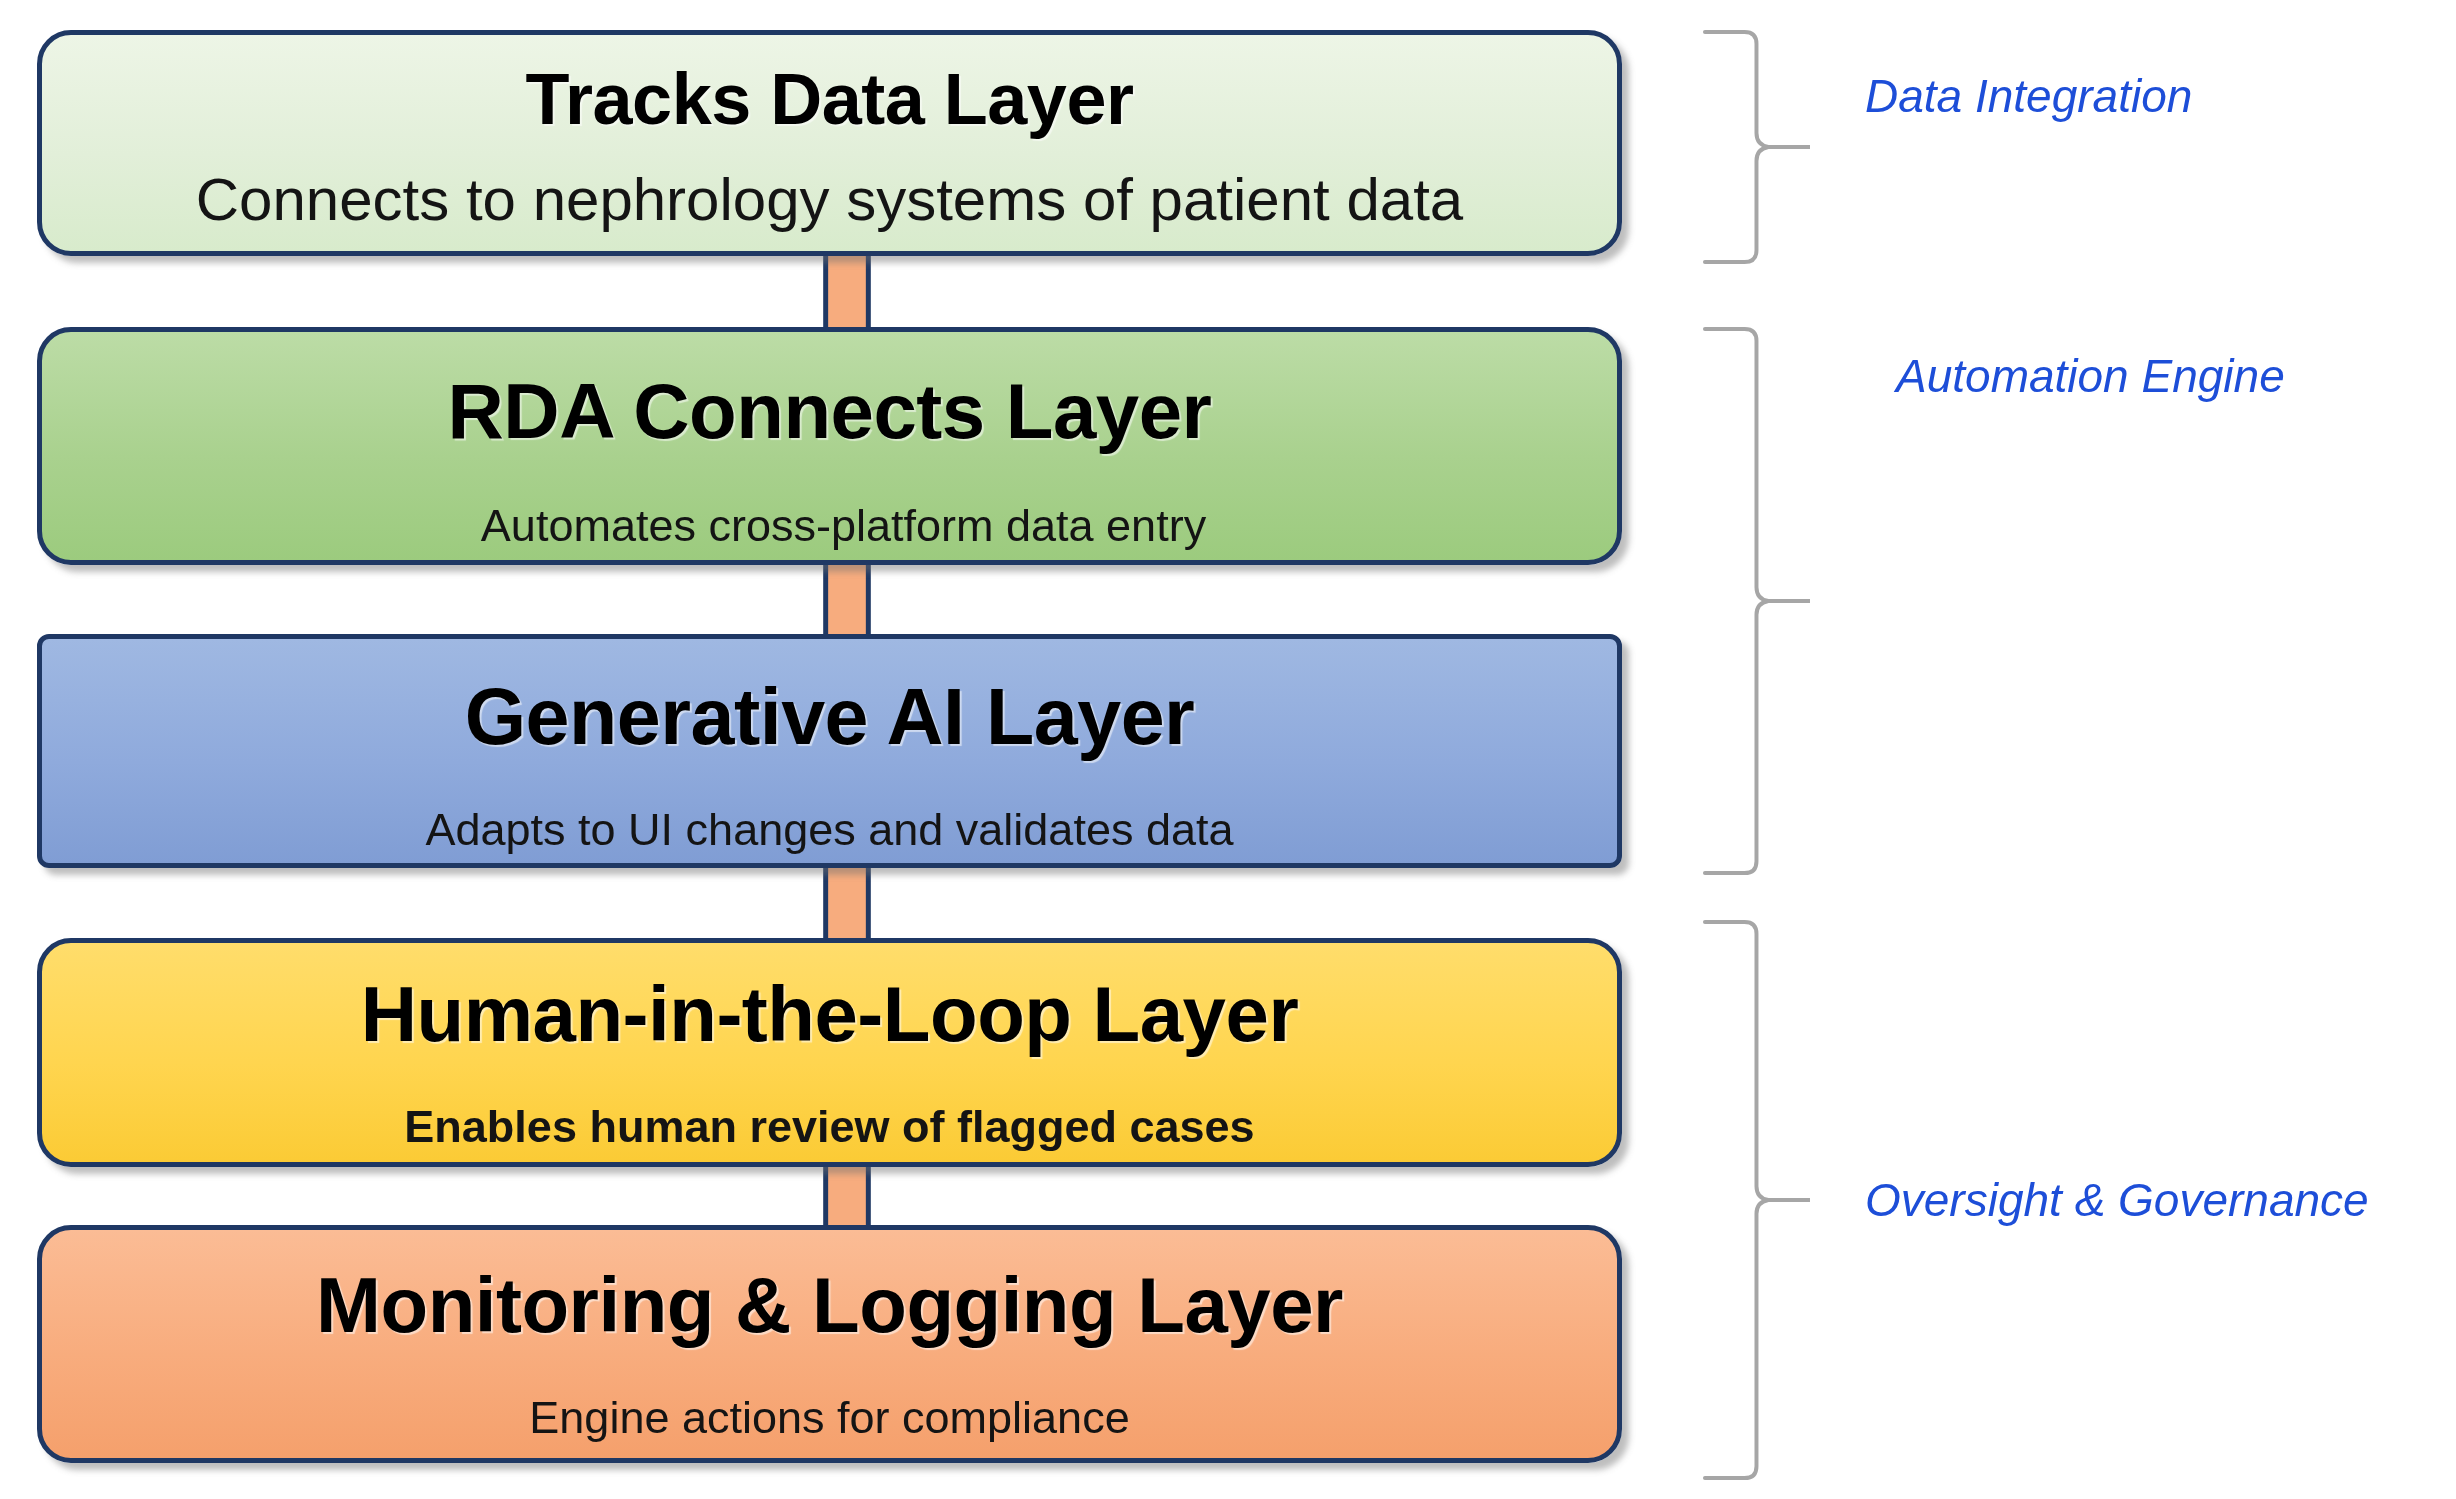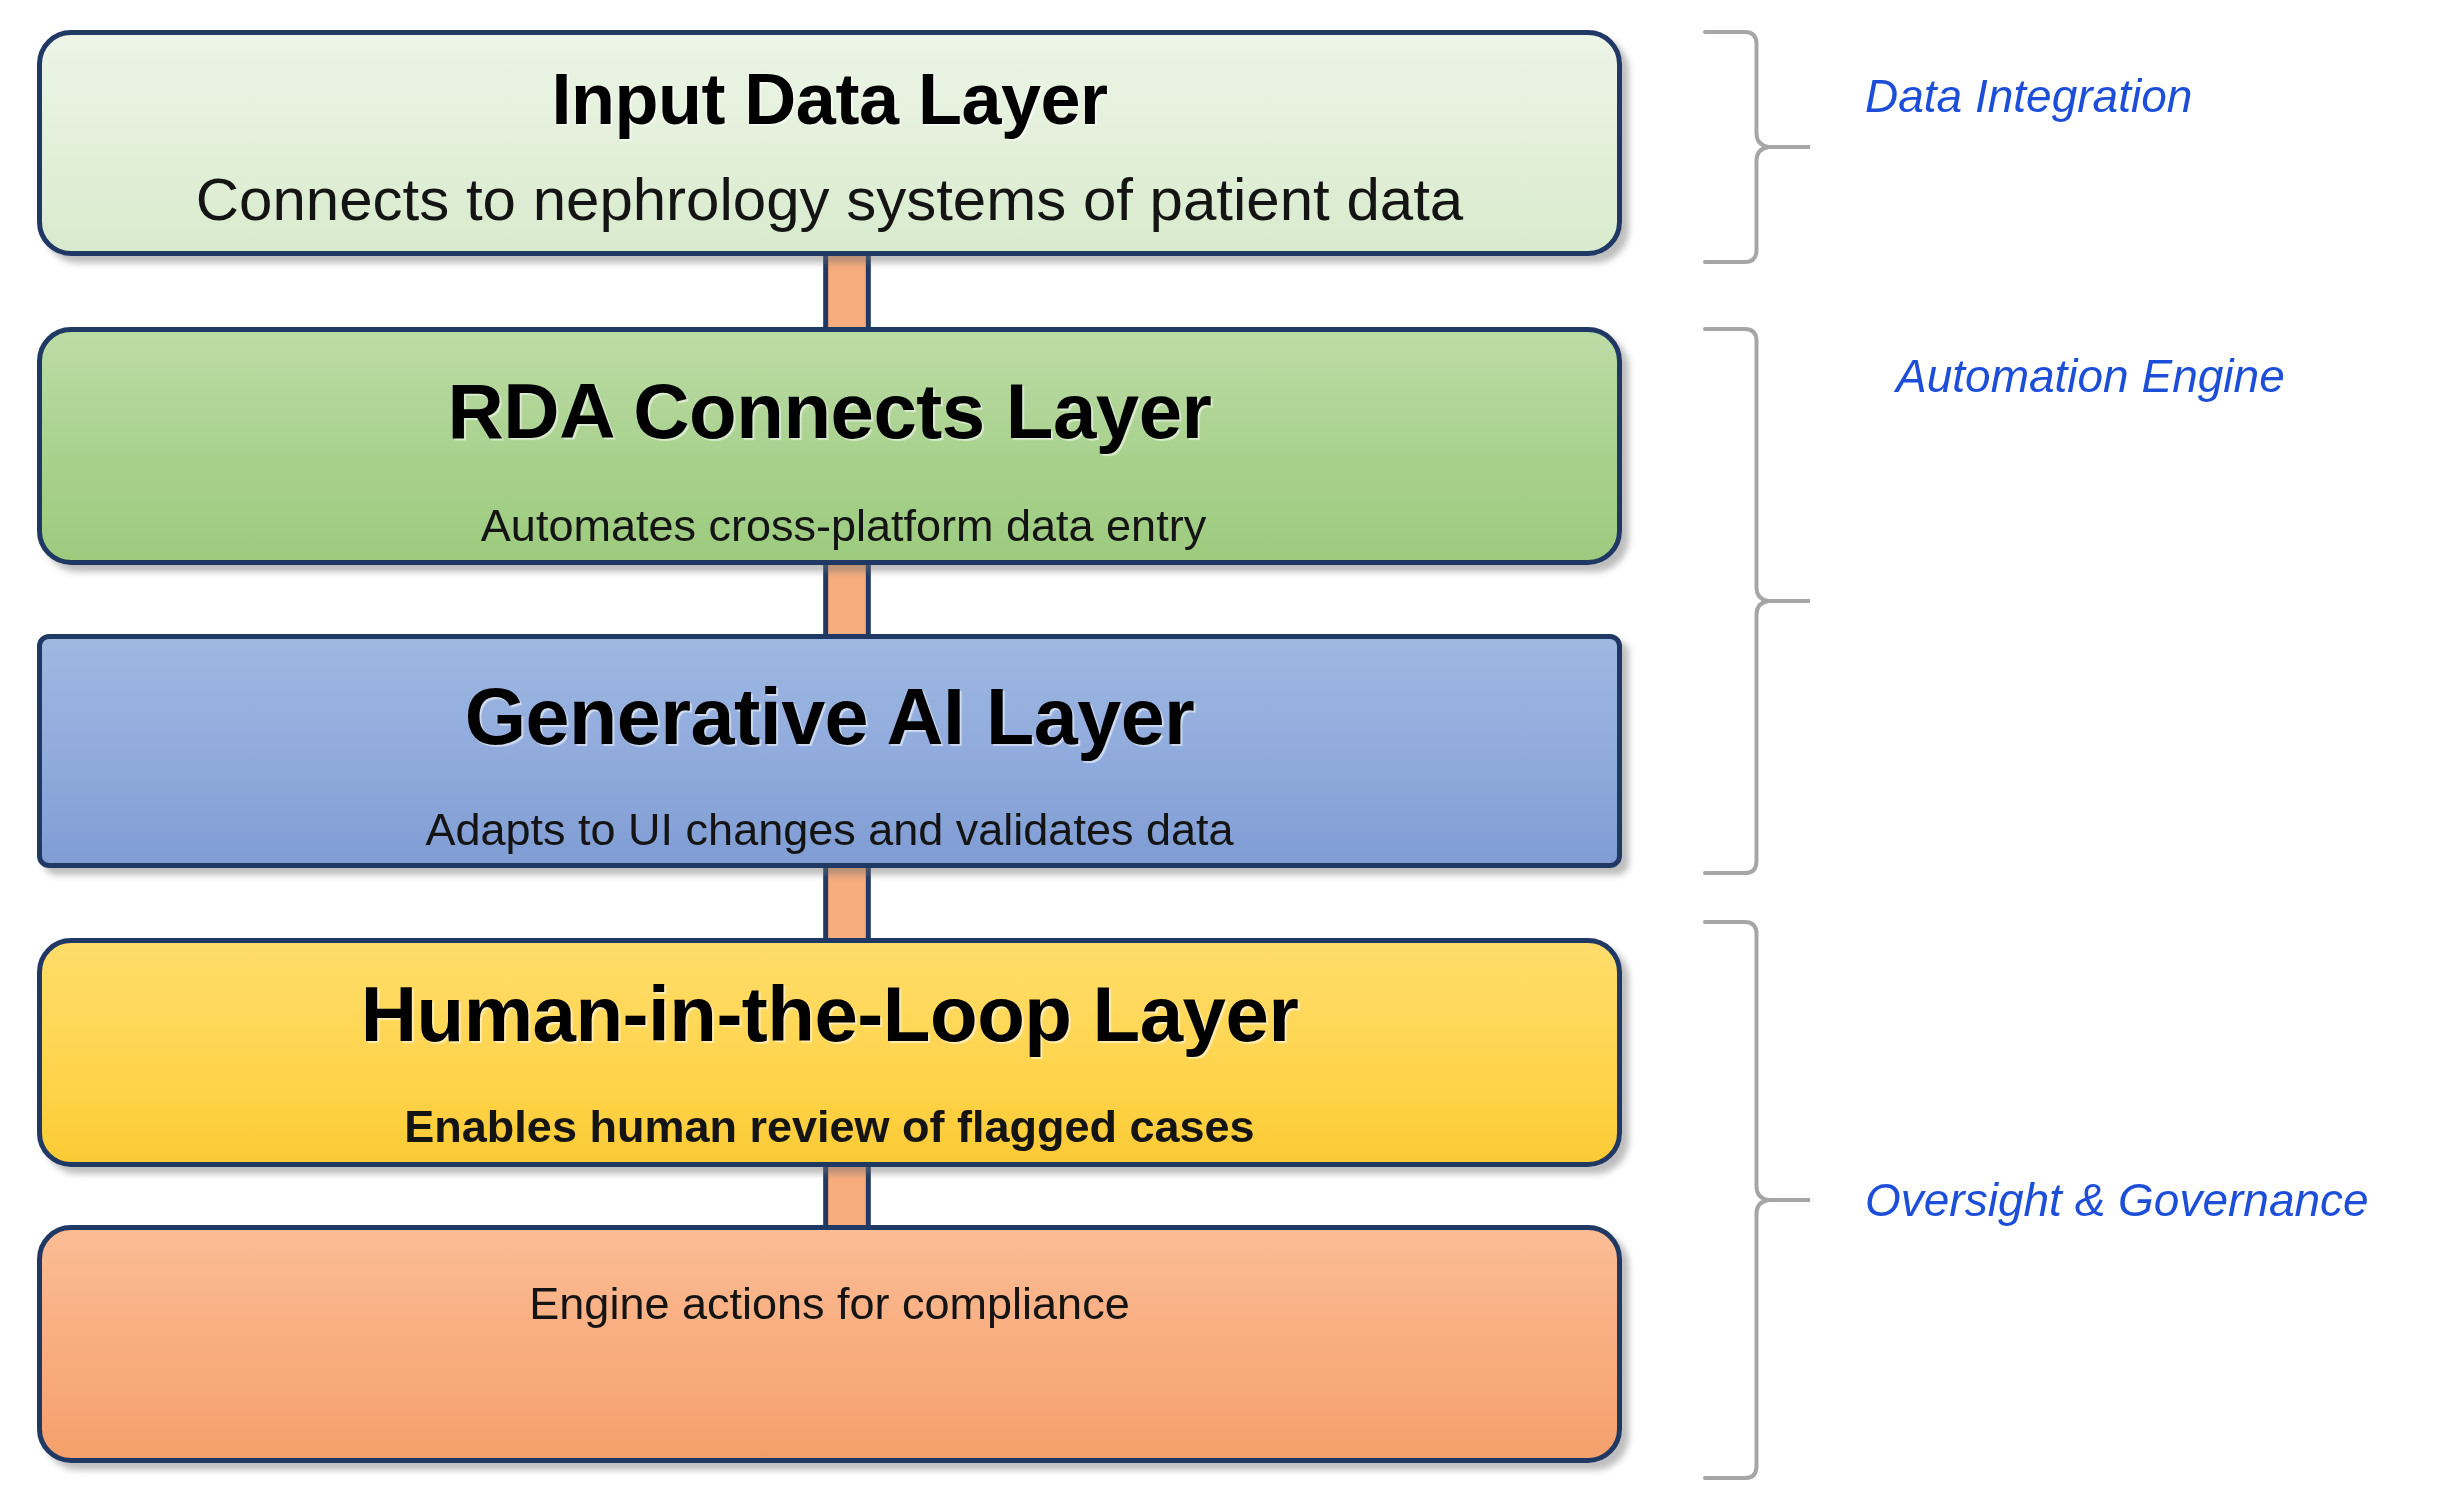--- a/index.html
+++ b/index.html
@@ -116,40 +116,41 @@
     </svg>
   </div>
 
   <div class="flow-arrow" id="arrow-4">
     <svg viewBox="0 0 125 143" preserveAspectRatio="none" aria-hidden="true">
       <polygon points="41,0 84,0 84,84 124,84 62.5,142 1,84 41,84" fill="#F7AC7E" stroke="#1F3864" stroke-width="5" stroke-linejoin="miter"></polygon>
     </svg>
   </div>
 
   <div class="layer-box" id="box-input" style="background:linear-gradient(180deg,#EDF5E6 0%,#E2EFD9 55%,#D8EBCC 100%);">
-    <div class="layer-title">Input Data Layer</div>
+    <div class="layer-title">Tracks Data Layer</div>
     <div class="layer-sub">Connects to nephrology systems of patient data</div>
   </div>
 
   <div class="layer-box" id="box-rda" style="background:linear-gradient(180deg,#BCDCA6 0%,#A9D18E 55%,#9CCB7E 100%);">
     <div class="layer-title">RDA Connects Layer</div>
     <div class="layer-sub">Automates cross-platform data entry</div>
   </div>
 
   <div class="layer-box" id="box-genai" style="background:linear-gradient(180deg,#9FB8E2 0%,#8FAADC 55%,#809DD4 100%);">
     <div class="layer-title">Generative AI Layer</div>
     <div class="layer-sub">Adapts to UI changes and validates data</div>
   </div>
 
   <div class="layer-box" id="box-hitl" style="background:linear-gradient(180deg,#FFDD6B 0%,#FFD54F 55%,#FBCB35 100%);">
     <div class="layer-title">Human-in-the-Loop Layer</div>
     <div class="layer-sub">Enables human review of flagged cases</div>
   </div>
 
   <div class="layer-box" id="box-monitoring" style="background:linear-gradient(180deg,#FBBC95 0%,#F8AC7D 55%,#F5A06C 100%);">
+    <div class="layer-title">Monitoring &amp; Logging Layer</div>
     <div class="layer-sub">Engine actions for compliance</div>
   </div>
 
   <div class="group-bracket" id="bracket-data-integration">
     <svg viewBox="0 0 112 240" preserveAspectRatio="none" aria-hidden="true">
       <path d="M 6 4 L 46 4 Q 58 4 58 16 L 58 106 Q 58 118 70 120 Q 58 122 58 134 L 58 224 Q 58 236 46 236 L 6 236" fill="none" stroke="#A6A6A6" stroke-width="4" stroke-linecap="round"></path>
       <line x1="70" y1="120" x2="112" y2="120" stroke="#A6A6A6" stroke-width="4" stroke-linecap="round"></line>
     </svg>
   </div>
 

